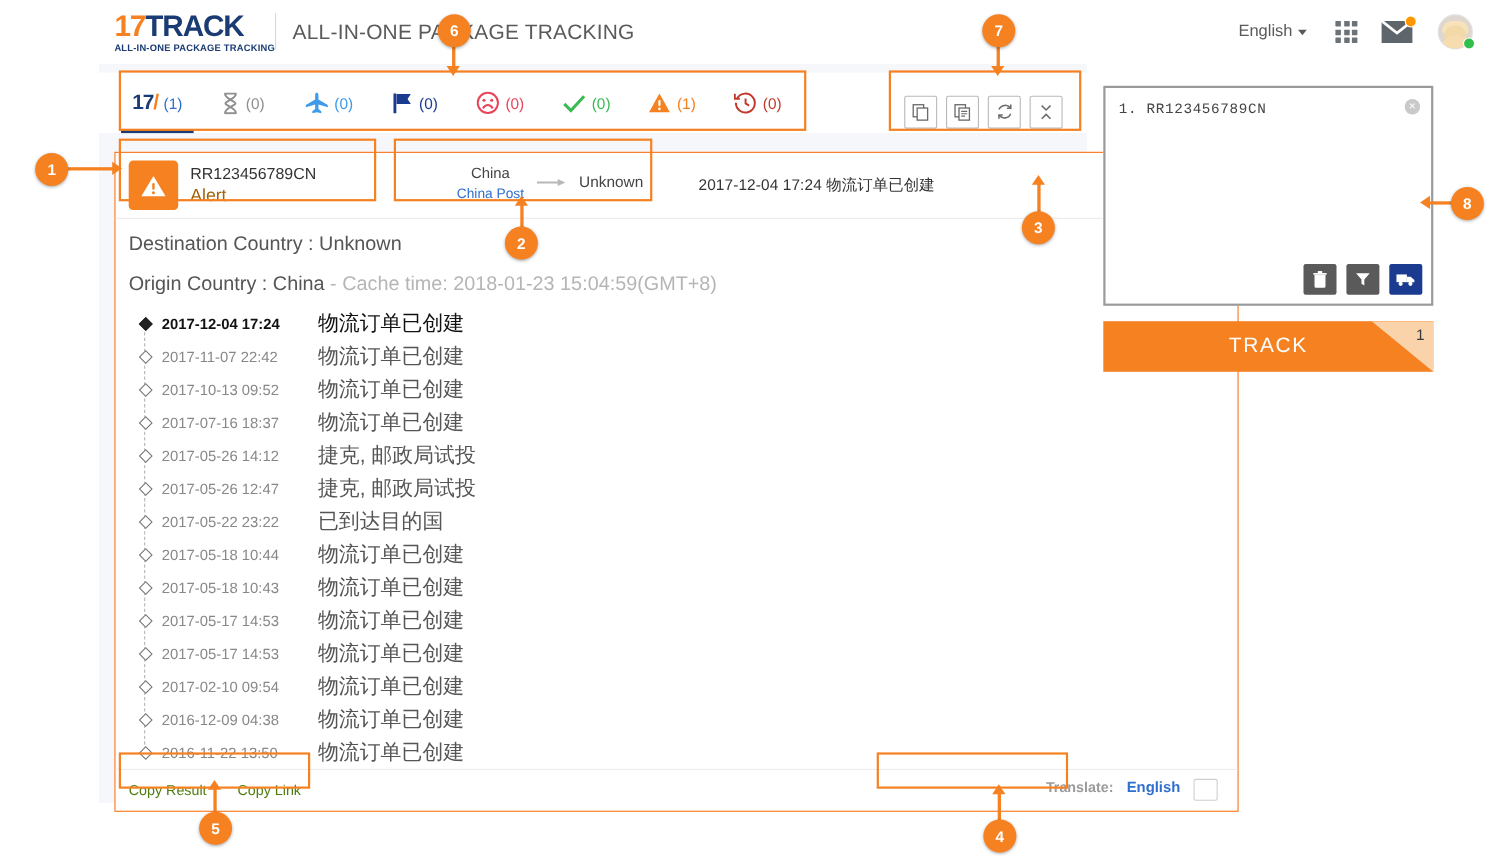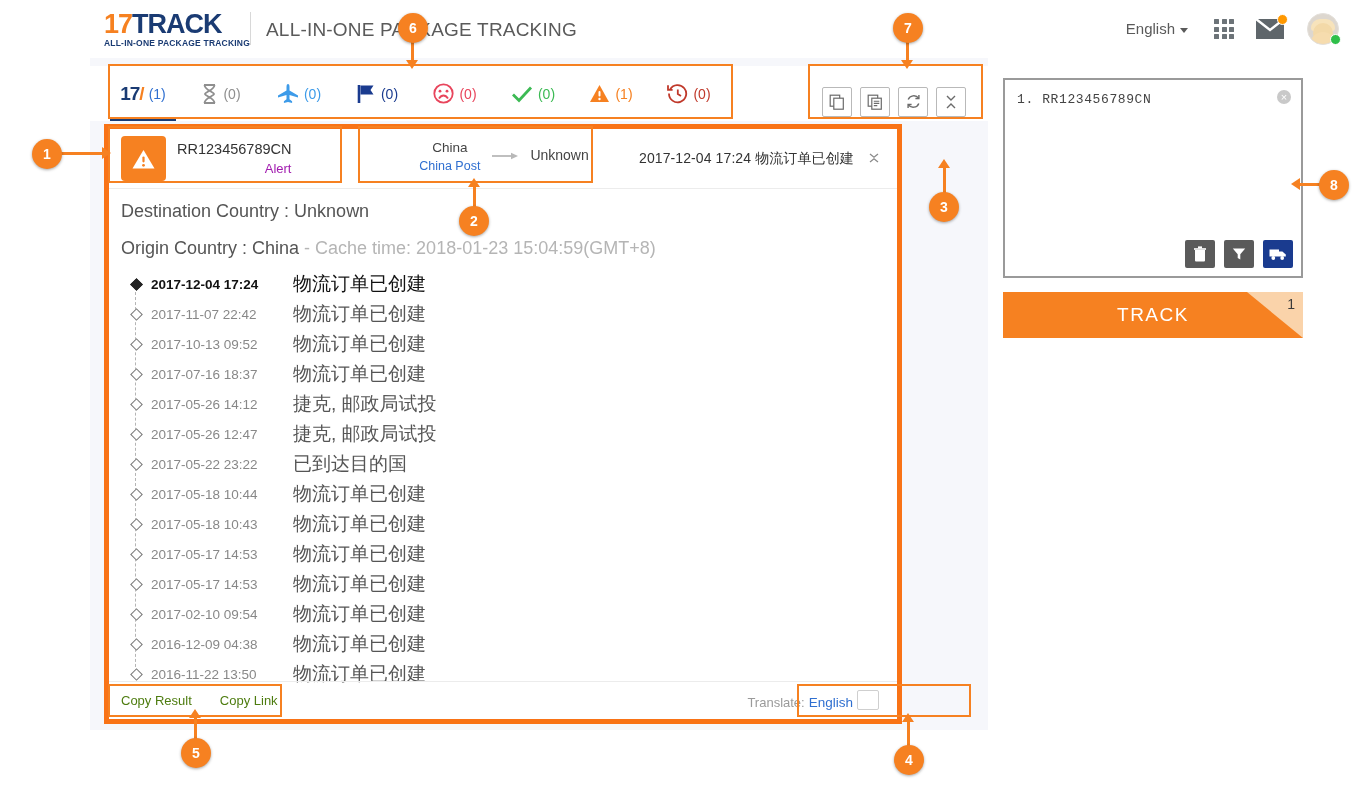--- a/index.html
+++ b/index.html
@@ -107,34 +107,34 @@
     display: flex; align-items: center; gap: 8px;
   }
   .tb-btn {
     width: 30px; height: 30px; border: 1px solid #b9b9b9; background: #fff;
     border-radius: 2px; display: flex; align-items: center; justify-content: center;
     cursor: pointer;
   }
 
   
   .result-card {
-    position: absolute; left: 14px; top: 66px; width: 798px; height: 600px;
-    background: #fff; border: 5px solid #f97316;
+    position: absolute; left: 14px; top: 80px; width: 1022px; height: 600px;
+    background: #fff; border: 1px solid #f97316;
   }
   .result-head {
     position: relative; height: 60px; border-bottom: 1px solid #ececec;
     display: flex; align-items: center;
   }
   .pkg-icon {
     width: 45px; height: 45px; background: #f68121; border-radius: 4px;
     margin-left: 12px; display: flex; align-items: center; justify-content: center;
   }
   .pkg-txt { margin-left: 11px; }
   .pkg-no { font-size: 14.5px; color: #333; line-height: 19px; }
-  .pkg-status { font-size: 13px; color: #a21caf; line-height: 19px; text-align: right; }
+  .pkg-status { font-size: 16px; color: #a16207; line-height: 19px; }
   .route {
     position: absolute; left: 290px; top: 10px; width: 210px;
     display: flex; align-items: center; justify-content: center; gap: 12px;
   }
   .route-from { text-align: center; }
   .route-country { font-size: 13.5px; color: #444; line-height: 18px; }
   .route-carrier { font-size: 12.5px; color: #2f6fd0; line-height: 18px; }
   .route-arrow { width: 26px; height: 10px; position: relative; margin-top: -4px; }
   .route-to { font-size: 14px; color: #444; margin-top: -4px; }
   .last-event {
@@ -167,21 +167,21 @@
   }
 
   .card-footer {
     position: absolute; left: 0; right: 0; bottom: 0; height: 38px;
     border-top: 1px solid #ececec; display: flex; align-items: center;
   }
   .copy-link-btn {
     font-size: 13px; color: #4d7c0f; cursor: pointer; margin-left: 12px;
   }
   .translate-box {
-    position: absolute; right: 18px; top: 8px; display: flex; align-items: flex-end; gap: 4px;
+    position: absolute; right: 18px; top: 8px; display: flex; align-items: flex-start; gap: 12px; font-weight: bold;
   }
   .translate-lbl { font-size: 13px; color: #9a9a9a; }
   .translate-val { font-size: 13.5px; color: #2f6fd0; cursor: pointer; }
   .translate-sw {
     width: 22px; height: 20px; border: 1px solid #cfcfcf; background: #fff; border-radius: 2px;
     cursor: pointer;
   }
 
   
   .side-panel { position: absolute; left: 1003px; top: 78px; width: 248px; }

